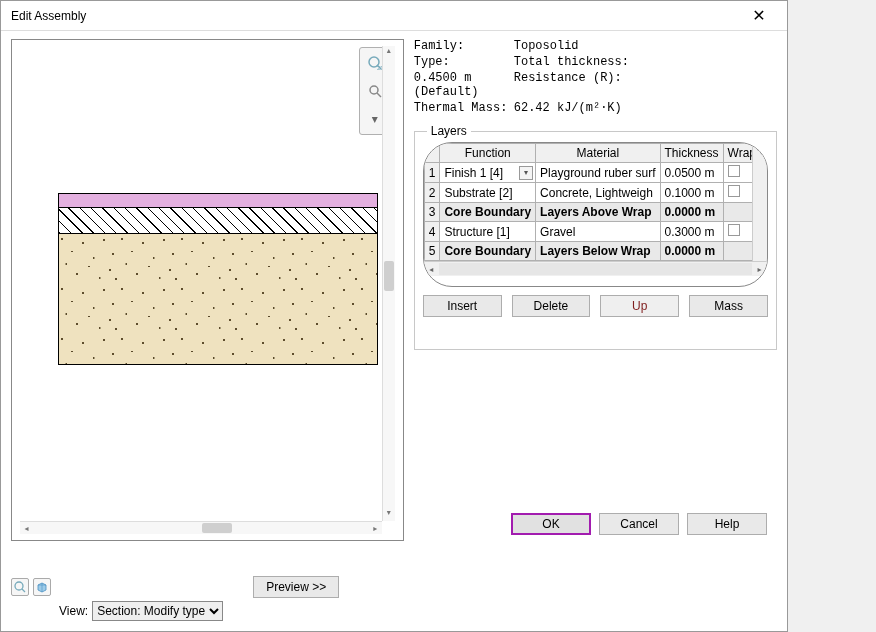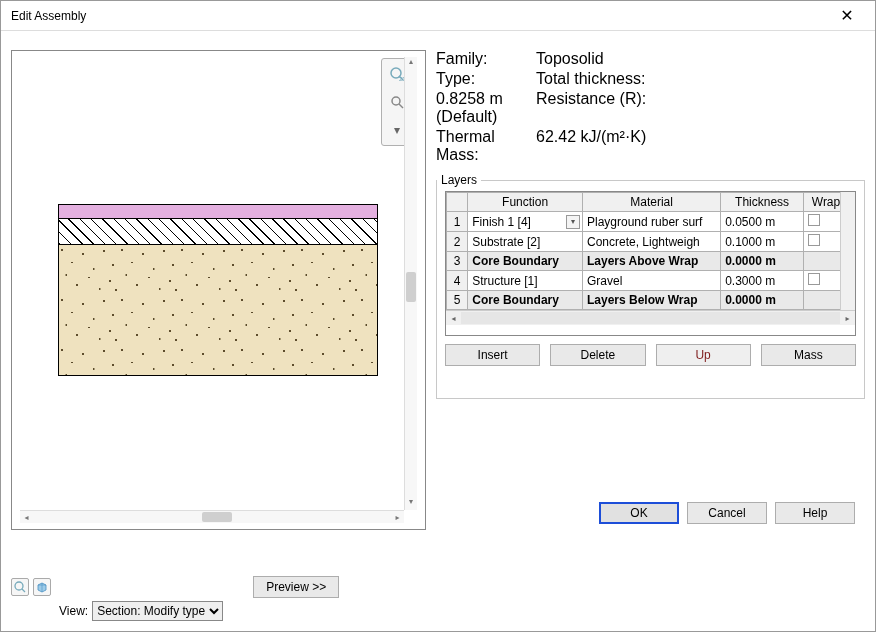--- a/index.html
+++ b/index.html
@@ -6,27 +6,26 @@
   body {
     margin: 0;
     font-family: "Segoe UI", Tahoma, sans-serif;
     font-size: 12px;
     background: #f0f0f0;
     width: 876px;
     height: 632px;
     overflow: hidden;
   }
   .window {
-    width: 876px;
+    width: 788px;
     height: 632px;
     background: #fff;
     border: 1px solid #999;
     display: flex;
     flex-direction: column;
-    gap: 11px;
   }
   .titlebar {
     height: 30px;
     background: #fff;
     border-bottom: 1px solid #ddd;
     display: flex;
     align-items: center;
     padding: 0 8px 0 10px;
   }
   .titlebar .title { flex: 1; font-size: 12px; }
@@ -143,29 +142,29 @@
     flex: 1;
     display: flex;
     flex-direction: column;
   }
   .props {
     display: grid;
     grid-template-columns: 100px 1fr;
     row-gap: 2px;
     margin-bottom: 10px;
   }
-  .props div { font-size: 16px; }
+  .props div { font-size: 12px; font-family: Liberation Mono, monospace; }
   .group {
     position: relative;
     border: 1px solid #c8c8c8;
     padding: 10px 8px 32px 8px;
     margin-top: 6px;
   }
   .group-label {
-    position: absolute; top: -8px; left: 0;
+    position: absolute; top: -8px; left: 12px;
     background: #fff; padding: 0 4px; font-size: 12px;
   }
   
   .grid {
     border: 1px solid #888;
     background: #fff;
     position: relative;
     overflow: hidden;
   }
   .grid table { border-collapse: collapse; width: 100%; }
@@ -211,21 +210,21 @@
   .btn-row { display: flex; gap: 10px; margin-top: 8px; }
   .btn {
     flex: 1;
     height: 22px;
     border: 1px solid #adadad;
     background: #e9e9e9;
     font-size: 12px;
     cursor: pointer;
   }
   .btn:disabled { color: #7f1d1d; background:#efefef; }
-  .btn.primary { border: 2px solid #1d4ed8; background:#e1e1e1; }
+  .btn.primary { border: 2px solid #a21caf; background:#e1e1e1; }
 
   .footer-row {
     display:flex; gap:8px; align-items:center; justify-content:flex-end;
     padding: 6px 10px;
   }
   .footer-row .btn { flex: 0 0 80px; }
   .bottom-row {
     display:flex; align-items:center; padding: 4px 10px 10px 10px; gap:8px;
   }
   .icons-bl { display:flex; gap:4px; }
@@ -295,30 +294,30 @@
         </div>
       </div>
     </div>
 
     <div class="right-col">
       <div class="props">
         <div>Family:</div>
         <div>Toposolid</div>
         <div>Type:</div>
         <div>Total thickness:</div>
-        <div>0.8258 m (Default)</div>
+        <div>0.4500 m (Default)</div>
         <div>Resistance (R):</div>
         <div>Thermal Mass:</div>
         <div>62.42 kJ/(m²·K)</div>
       </div>
 
       <div class="group">
         <div class="group-label">Layers</div>
 
-        <div class="grid" style="height:145px;">
+        <div class="grid" style="height:145px;border-radius:29px;">
           <div class="grid-vscroll"></div>
           <table>
             <colgroup>
               <col style="width:20px">
                 <col style="width:108px">
                 <col style="width:130px">
                 <col style="width:78px">
                 <col style="width:48px">
             </colgroup>
             <thead>

